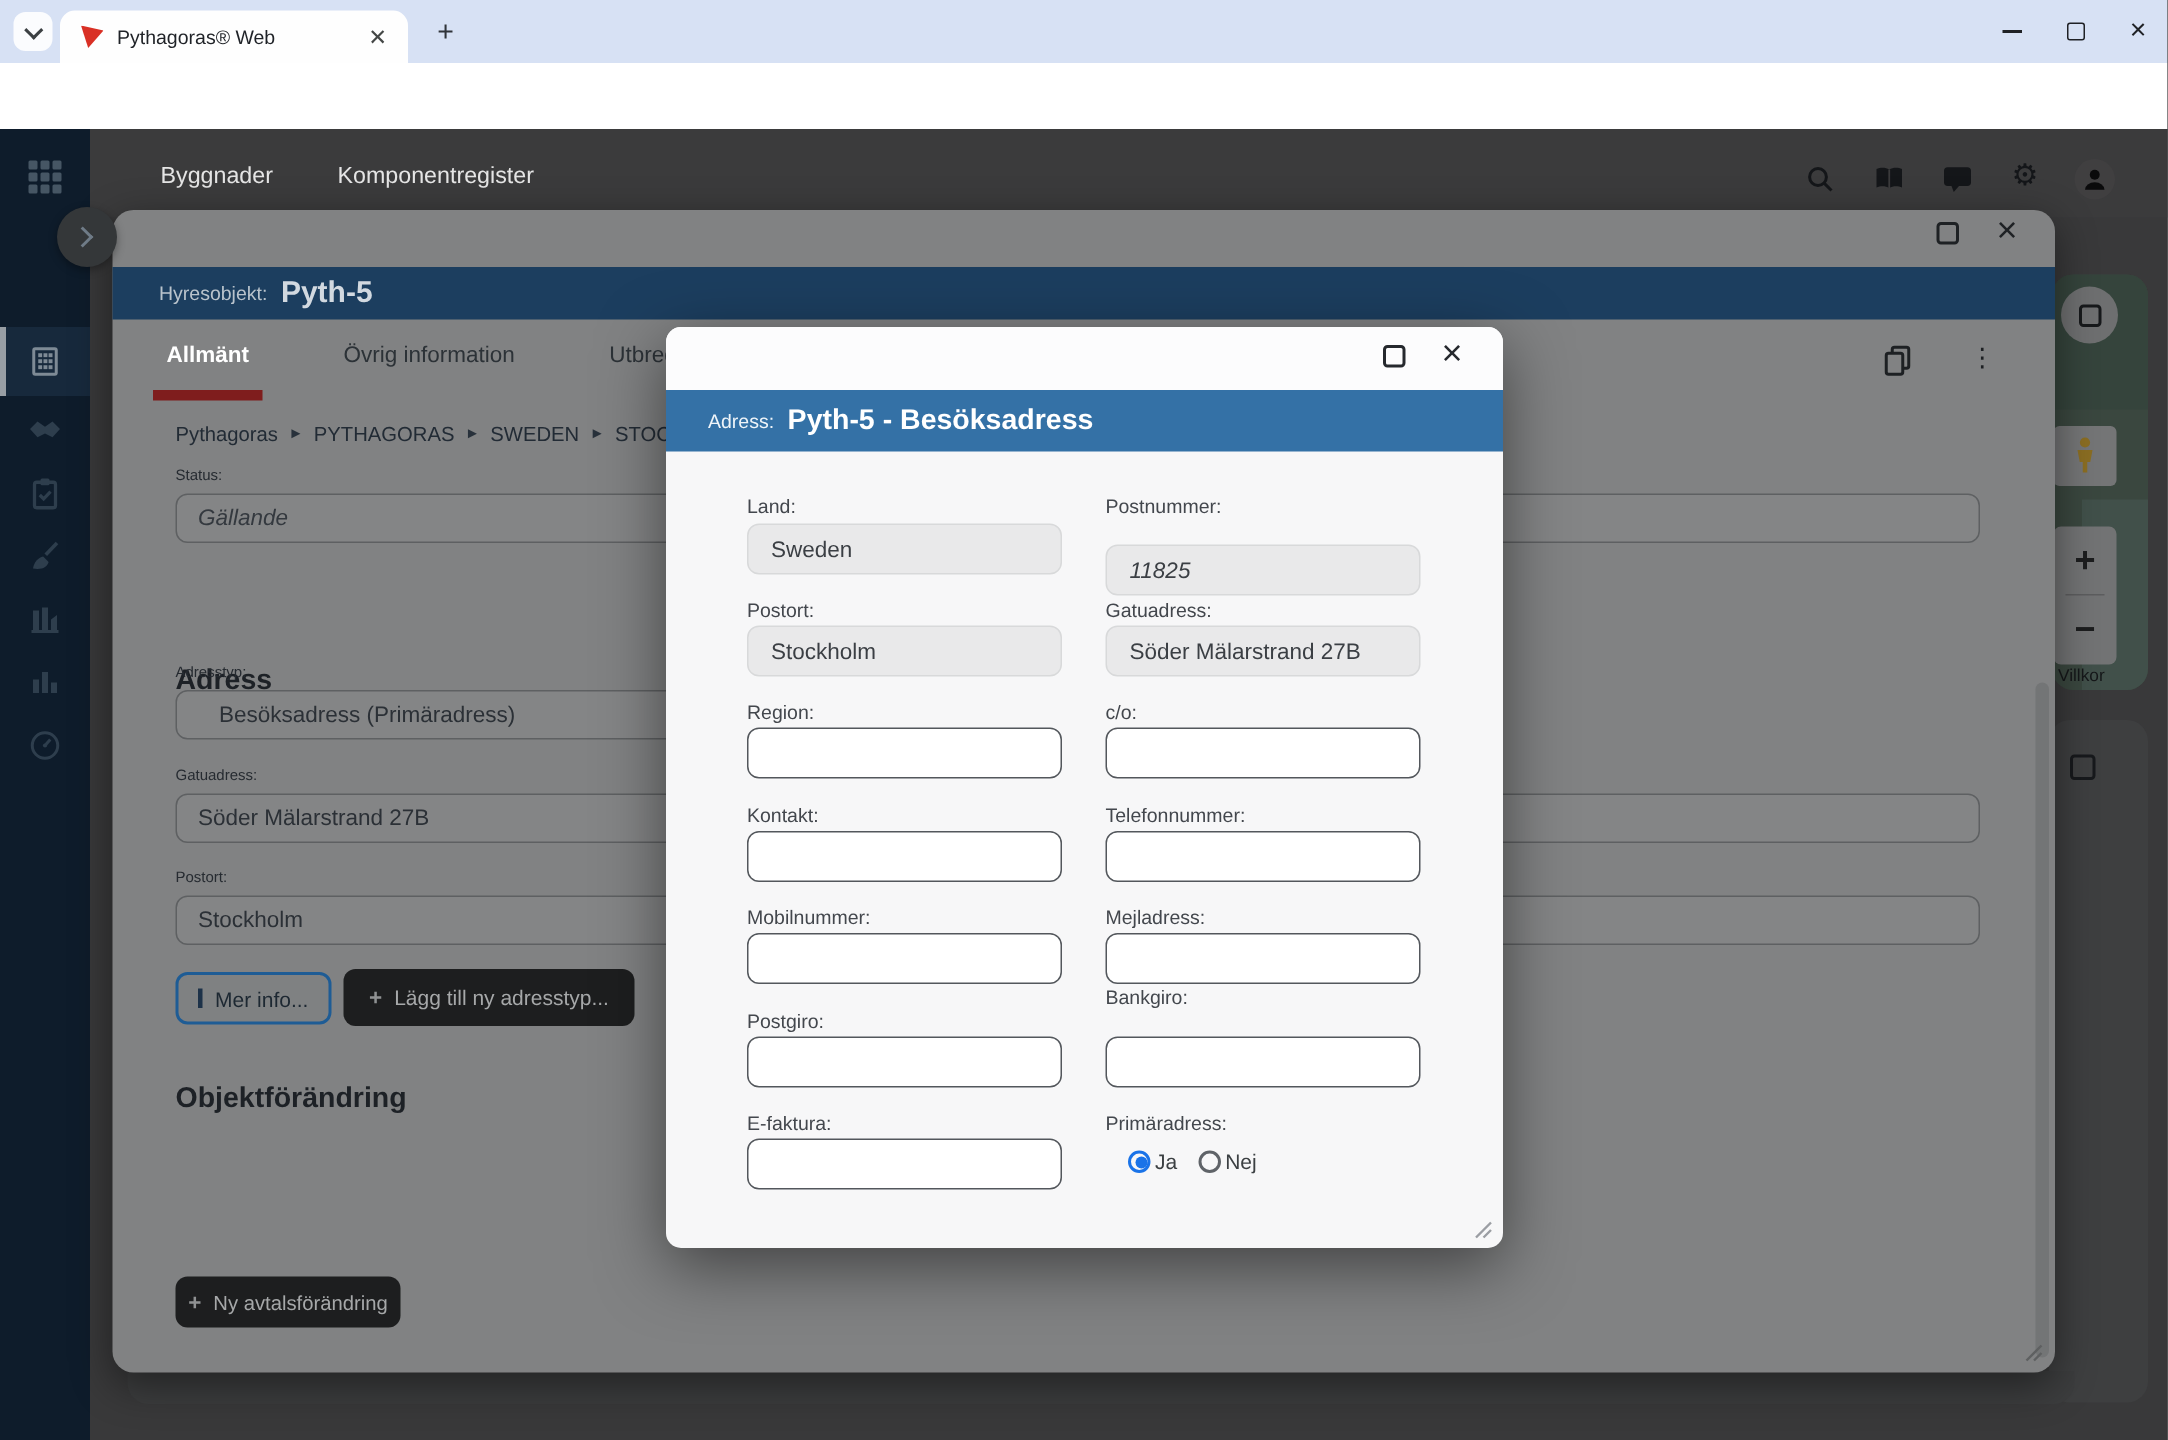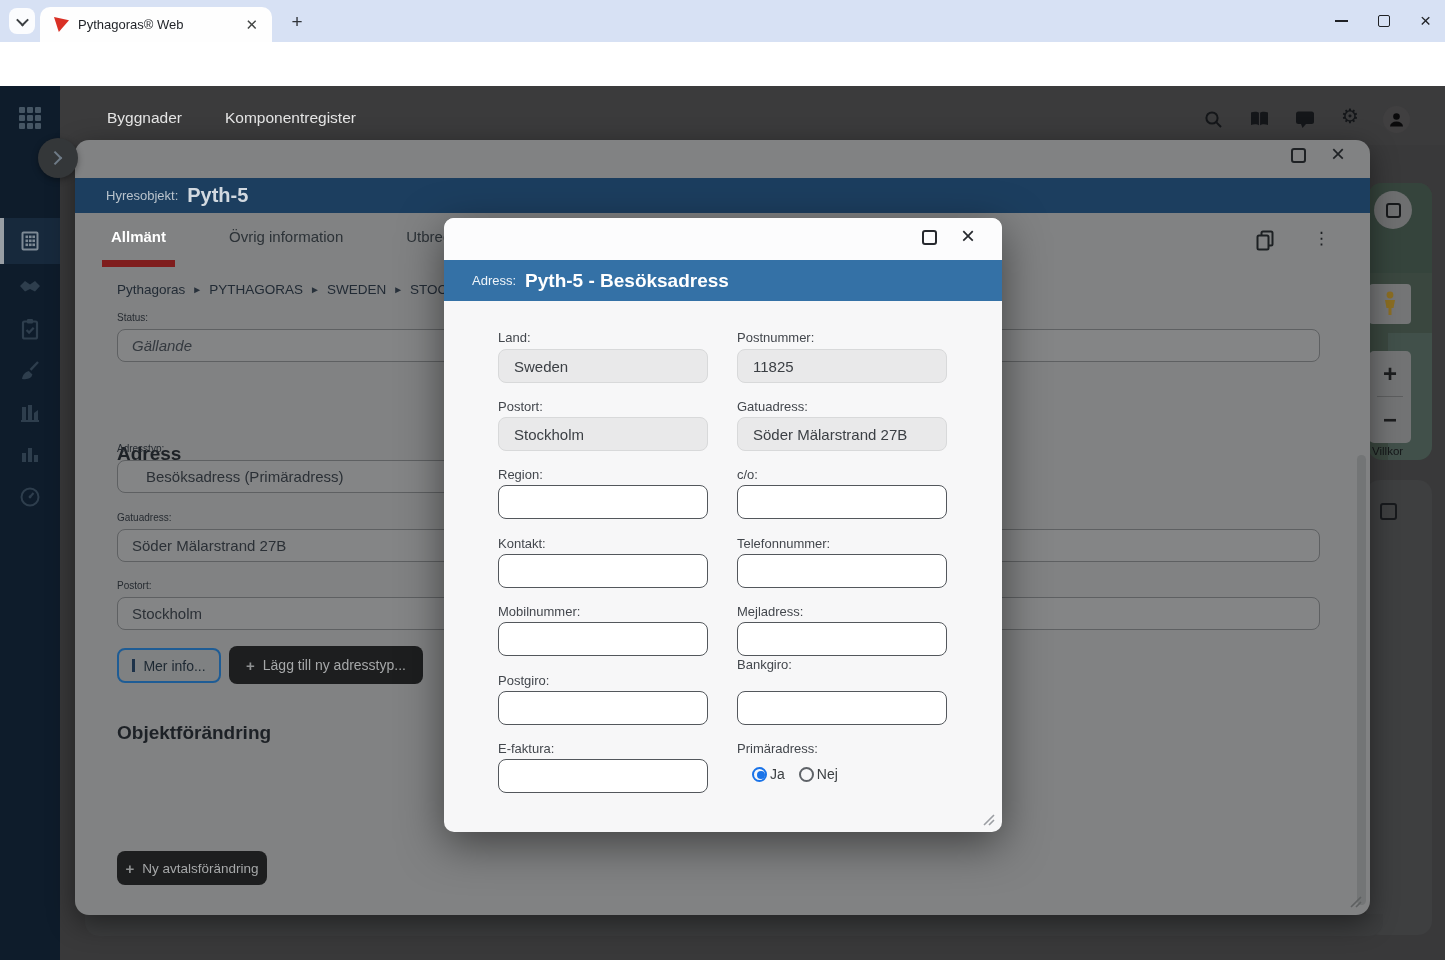--- a/index.html
+++ b/index.html
@@ -356,21 +356,21 @@
   <div class="im-max"></div>
   <div class="im-close">×</div>
   <div class="im-header">
     <span class="lbl">Adress:</span>
     <span class="ttl">Pyth-5 - Besöksadress</span>
   </div>
 
   <div class="ilabel" style="left:54px; top:112px;">Land:</div>
   <input class="iinput ro" style="left: 54px; top: 131px;" readonly="" value="Sweden">
   <div class="ilabel" style="left:293px; top:112px;">Postnummer:</div>
-  <input class="iinput ro" style="left: 293px; top: 131px;" readonly="" value="11825">
+  <input class="iinput ro" style="left: 293px; top: 145px; font-style: italic;" readonly="" value="11825">
 
   <div class="ilabel" style="left:54px; top:181px;">Postort:</div>
   <input class="iinput ro" style="left: 54px; top: 199px;" readonly="" value="Stockholm">
   <div class="ilabel" style="left:293px; top:181px;">Gatuadress:</div>
   <input class="iinput ro" style="left: 293px; top: 199px;" readonly="" value="Söder Mälarstrand 27B">
 
   <div class="ilabel" style="left:54px; top:249px;">Region:</div>
   <input class="iinput rw" style="left: 54px; top: 267px;" value="">
   <div class="ilabel" style="left:293px; top:249px;">c/o:</div>
   <input class="iinput rw" style="left: 293px; top: 267px;" value="">

